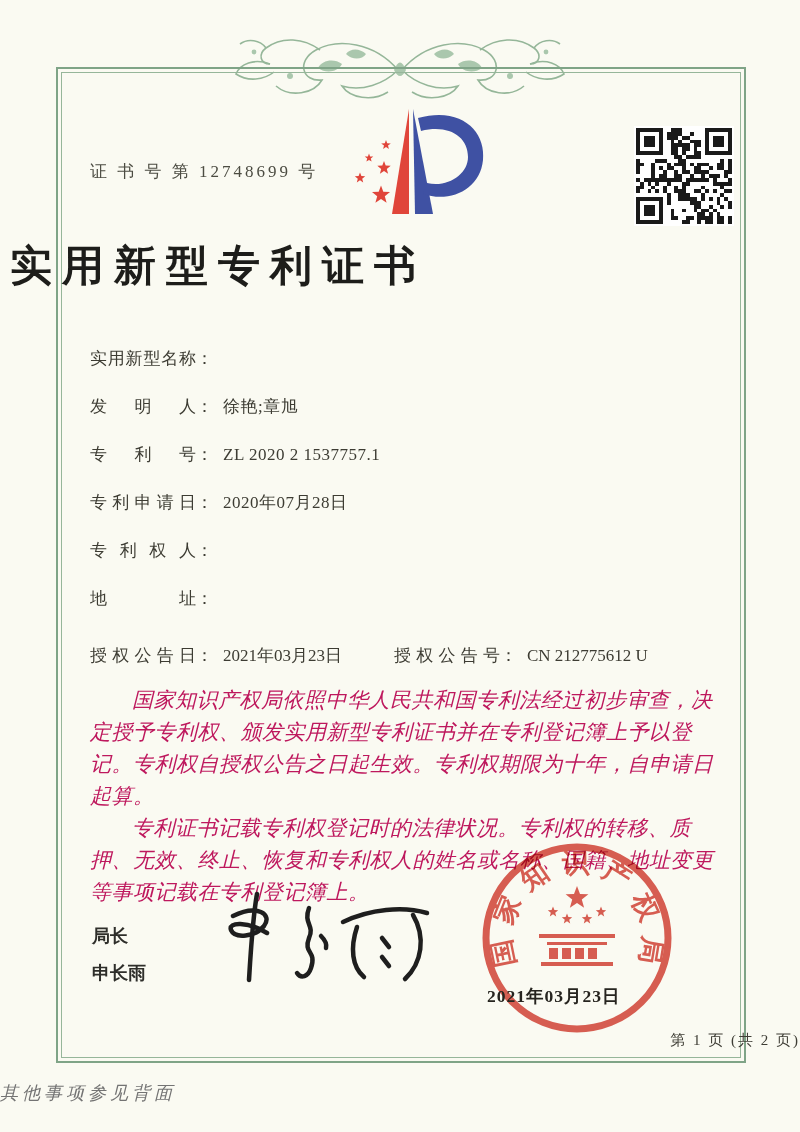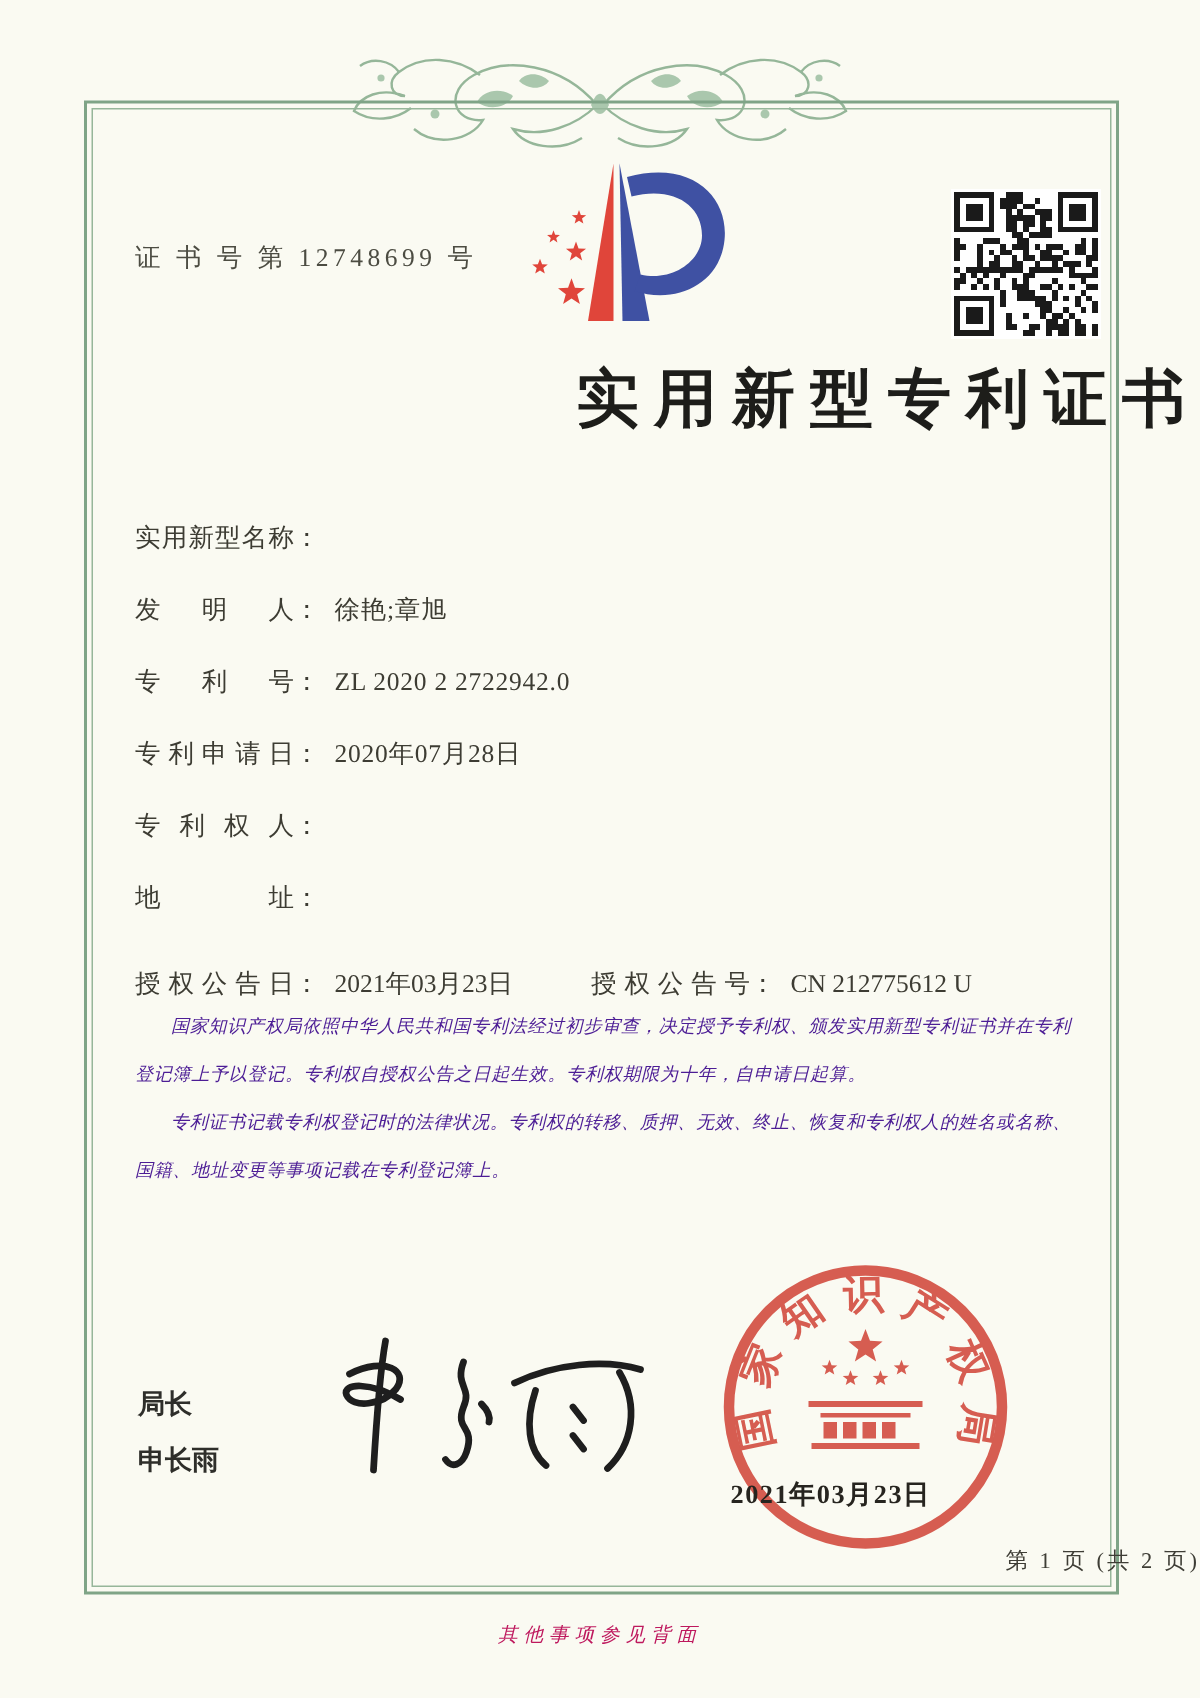--- a/index.html
+++ b/index.html
@@ -5,47 +5,47 @@
   html,body{margin:0;padding:0;}
   body{width:800px;height:1132px;position:relative;background:#fafaf2;
        font-family:"Liberation Serif","DejaVu Serif",serif;overflow:hidden;}
   .abs{position:absolute;}
   
   .frame{position:absolute;left:56px;top:67px;width:686px;height:992px;
          border:2px solid #7fa487;}
   .frame-inner{position:absolute;left:3px;top:3px;right:3px;bottom:3px;
          border:1px solid #96b69a;}
   .cert-no{left:90px;top:124px;font-size:17px;color:#4c4c42;letter-spacing:3px;margin-top:36px;}
-  .title{left:0;right:0;top:238px;text-align:right;font-size:42px;font-weight:600;
+  .title{left:0;right:0;top:238px;text-align:left;font-size:42px;font-weight:600;
          color:#1d1d1a;letter-spacing:10px;padding-left:10px;margin:0;}
   
   .fields{left:90px;top:344px;width:620px;font-size:17px;color:#3d3c33;}
   .field-row{display:flex;align-items:flex-start;line-height:30px;margin-bottom:18px;}
   .flabel{display:inline-flex;justify-content:space-between;width:106px;flex:none;}
   .fcolon{flex:none;margin-right:10px;}
   .fvalue{max-width:452px;letter-spacing:.5px;}
   .grant-row{left:90px;top:641px;font-size:17px;color:#3d3c33;display:flex;line-height:30px;}
   .grant-pair{display:flex;}
   .grant-pair.second{margin-left:52px;}
   
-  .paras{left:90px;top:668px;width:624px;font-size:12px;line-height:32px;
-         color:#4c1d95;font-style:italic;}
+  .paras{left:90px;top:684px;width:624px;font-size:21px;line-height:32px;
+         color:#be185d;font-style:italic;}
   .paras p{margin:0;text-indent:2em;letter-spacing:.5px;}
   
   .signer{left:92px;top:918px;font-size:18px;color:#2e2e2a;line-height:37px;
           font-family:"Liberation Sans","DejaVu Sans",sans-serif;font-weight:bold;}
   .sig-svg{left:205px;top:880px;}
   
   .seal{left:477px;top:838px;width:200px;height:200px;mix-blend-mode:multiply;}
   .seal-date{left:487px;top:984px;font-size:17.5px;color:#26241f;letter-spacing:1px;
              font-weight:600;z-index:5;}
   .page-footer{left:0;right:0;top:1031px;text-align:right;font-size:15px;
                color:#3e3d35;letter-spacing:2px;}
-  .back-note{left:0;right:0;top:1081px;text-align:center;font-size:13px;
-             color:#be185d;letter-spacing:4px;font-style:italic;}
+  .back-note{left:0;right:0;top:1081px;text-align:left;font-size:18px;
+             color:#737373;letter-spacing:4px;font-style:italic;}
   .qr-box{left:634px;top:126px;width:96px;height:96px;background:#fff;padding:2px;}
   .logo-box{left:336px;top:102px;width:150px;height:130px;}
   .ornament{left:170px;top:24px;width:460px;height:86px;}
 </style>
 </head>
 <body>
 
 <div class="page">
 
   <svg class="abs ornament" viewBox="0 0 460 86" fill="none">
@@ -329,21 +329,21 @@
         <span class="fcolon">：</span>
         <span class="fvalue">徐艳;章旭</span>
       </div>
       <div class="field-row">
         <span class="flabel">
           <span>专</span>
           <span>利</span>
           <span>号</span>
         </span>
         <span class="fcolon">：</span>
-        <span class="fvalue">ZL 2020 2 2722942.0</span>
+        <span class="fvalue">ZL 2020 2 1537757.1</span>
       </div>
       <div class="field-row">
         <span class="flabel">
           <span>专</span>
           <span>利</span>
           <span>申</span>
           <span>请</span>
           <span>日</span>
         </span>
         <span class="fcolon">：</span>

